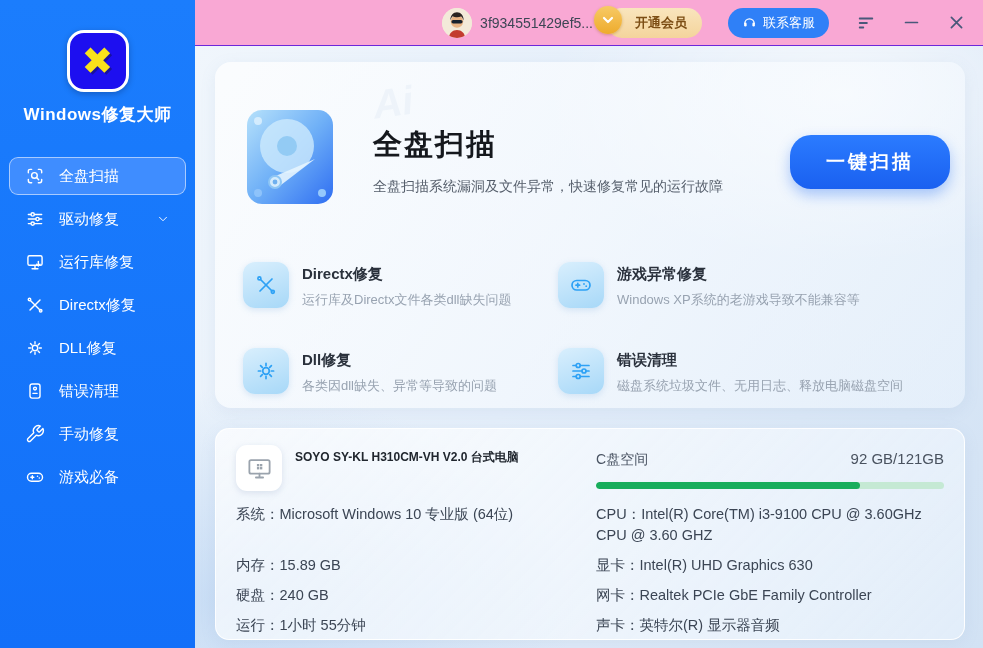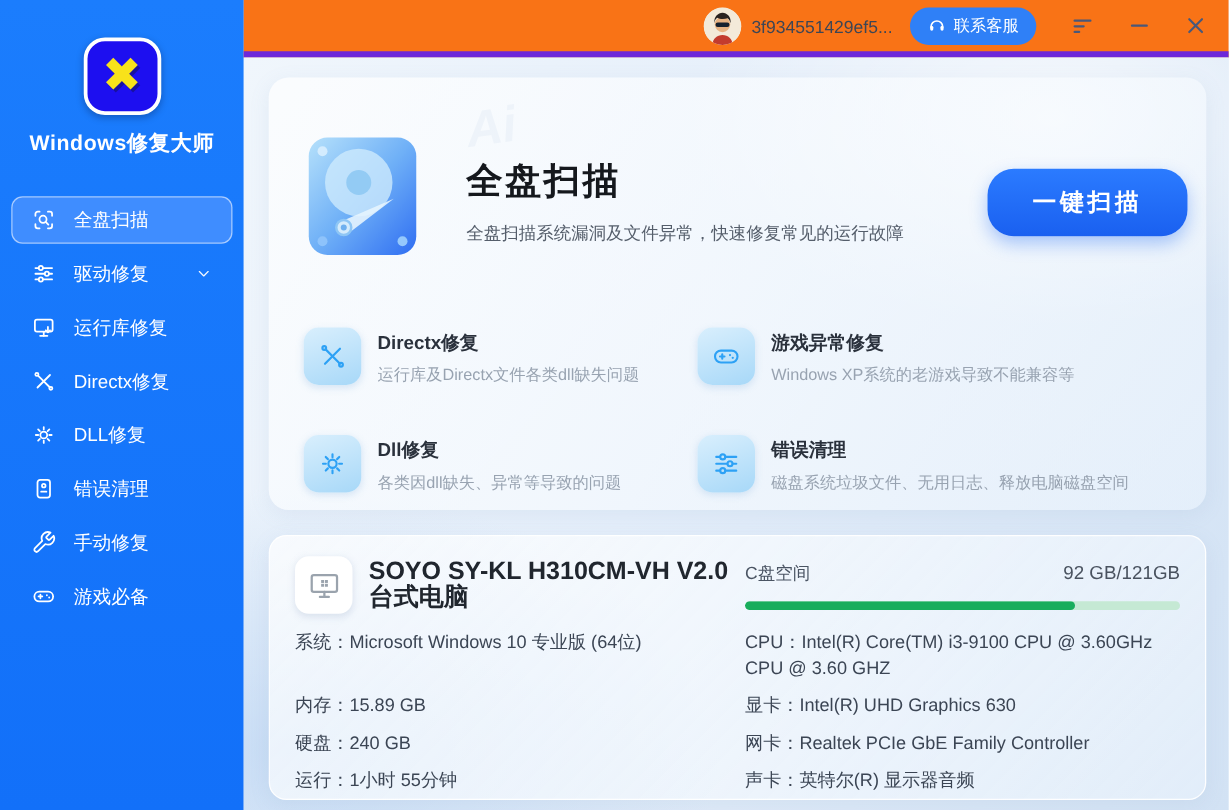--- a/index.html
+++ b/index.html
@@ -18,21 +18,21 @@
   .menu-item.active { background:#3f8dff; border-color:rgba(255,255,255,.55); }
   .menu-item svg { flex:0 0 20px; }
   .menu-item .mi-label { flex:1; }
   .mi-chevron { opacity:.95; }
   .icon-stroke { fill:none; stroke:currentColor; stroke-width:1.7; stroke-linecap:round; stroke-linejoin:round; }
 
   
   .main { flex:1; display:flex; flex-direction:column; min-width:0; }
 
   
-  .topbar { height:46px; flex:0 0 46px; background:#f97316; border-bottom:5px solid #6d28d9; display:flex; align-items:center; justify-content:flex-end; padding-right:16px; }
+  .topbar { height:46px; flex:0 0 46px; background:#f9a8d4; border-bottom:1px solid #6d28d9; display:flex; align-items:center; justify-content:flex-end; padding-right:16px; }
   .avatar { width:30px; height:30px; border-radius:50%; background:#f3ead9; overflow:hidden; flex:0 0 30px; }
   .user-id { font-size:14px; color:#3d4655; margin:0 14px 0 8px; }
   .vip-btn { position:relative; margin-right:26px; background:linear-gradient(180deg,#f9e5bd,#f4d49c); border:none; border-radius:15px; padding:6px 15px 6px 28px; font-size:13px; font-weight:700; color:#7c4e15; cursor:pointer; font-family:inherit; }
   .vip-badge { position:absolute; left:-13px; top:-2px; width:28px; height:28px; border-radius:50%; background:linear-gradient(180deg,#f7ca66,#eeab2c); display:flex; align-items:center; justify-content:center; box-shadow:0 1px 3px rgba(160,110,20,.4); }
   .support-btn { display:flex; align-items:center; gap:6px; background:#2f80f7; border:none; border-radius:15px; padding:6px 14px; font-size:13px; color:#fff; cursor:pointer; font-family:inherit; }
   .win-controls { display:flex; align-items:center; gap:24px; margin-left:26px; color:#49587a; }
   .win-btn { background:none; border:none; cursor:pointer; color:#49587a; display:flex; align-items:center; padding:2px; }
 
   
   .content { flex:1; position:relative; padding:16px 18px 0 20px;
@@ -58,21 +58,21 @@
   .features { position:absolute; left:28px; top:200px; right:24px; display:grid; grid-template-columns:315px auto; row-gap:39px; }
   .feature { display:flex; gap:13px; align-items:flex-start; cursor:pointer; }
   .feature-icon { width:46px; height:46px; flex:0 0 46px; border-radius:12px; background:linear-gradient(160deg,#d9effd 0%,#a7d8f8 100%); display:flex; align-items:center; justify-content:center; color:#2da1f5; box-shadow:0 2px 6px rgba(120,170,220,.25); }
   .feature-title { font-size:15px; font-weight:700; color:#2a313c; padding-top:3px; }
   .feature-desc { margin-top:7px; font-size:13px; color:#98a3b1; }
 
   
   .info-panel { margin-top:20px; height:212px; padding:16px 20px; border-radius:14px; border:1px solid rgba(255,255,255,.9); }
   .info-header { display:flex; align-items:flex-start; }
   .pc-icon { width:46px; height:46px; flex:0 0 46px; background:#fff; border-radius:11px; display:flex; align-items:center; justify-content:center; box-shadow:0 2px 6px rgba(140,160,190,.25); }
-  .device-title { margin-left:13px; width:308px; font-size:20px; font-weight:700; color:#20262e; line-height:21px; padding-top:2px; }
+  .device-title { margin-left:13px; width:308px; font-size:12px; font-weight:700; color:#20262e; line-height:21px; padding-top:2px; }
   .cdrive { margin-left:auto; width:356px; padding-top:5px; }
   .cdrive-row { display:flex; justify-content:space-between; align-items:baseline; }
   .cdrive-label { font-size:14px; color:#4a5463; }
   .cdrive-usage { font-size:15px; color:#49525f; }
   .progress-track { margin-top:13px; height:7px; border-radius:4px; background:#c5e9d4; overflow:hidden; }
   .progress-fill { height:100%; border-radius:4px; background:#18ad5c; }
 
   .specs { display:grid; grid-template-columns:360px auto; row-gap:9px; margin-top:13px; }
   .spec { font-size:14.5px; line-height:21px; color:#3b4554; }
   .spec .spec-label { color:#3b4554; }
@@ -185,20 +185,28 @@
         <svg viewBox="0 0 30 30" width="30" height="30">
           <circle cx="15" cy="15" r="15" fill="#f3ead9"></circle>
           <path d="M7 30c0-5 3.6-8 8-8s8 3 8 8z" fill="#c33b2e"></path>
           <circle cx="15" cy="13.5" r="6.2" fill="#e8b383"></circle>
           <path d="M8.4 12.5c-.4-5 3-8.3 6.6-8.3s7 3.3 6.6 8.3c-1-2.6-2-3.6-2.6-3.9-2.6 1-6.4.8-8.2-.4-.9.6-1.9 1.8-2.4 4.3z" fill="#2a2320"></path>
           <rect x="9.4" y="12" width="11.2" height="3.6" rx="1.8" fill="#17212e"></rect>
         </svg>
       </div>
       <span class="user-id">3f934551429ef5...</span>
 
+      <button class="vip-btn">
+        <span class="vip-badge">
+          <svg viewBox="0 0 24 24" width="16" height="16">
+              <polyline points="6,9 12,15 18,9" fill="none" stroke="#fff" stroke-width="3.2" stroke-linecap="round" stroke-linejoin="round"></polyline>
+            </svg>
+        </span>
+        <span>开通会员</span>
+      </button>
 
       <button class="support-btn">
         <svg viewBox="0 0 24 24" width="15" height="15">
           <path d="M4.5 13.5a7.5 7.5 0 0 1 15 0" fill="none" stroke="#fff" stroke-width="2" stroke-linecap="round"></path>
           <rect x="3.4" y="12" width="4" height="6.4" rx="2" fill="#fff"></rect>
           <rect x="16.6" y="12" width="4" height="6.4" rx="2" fill="#fff"></rect>
         </svg>
         <span>联系客服</span>
       </button>
 

